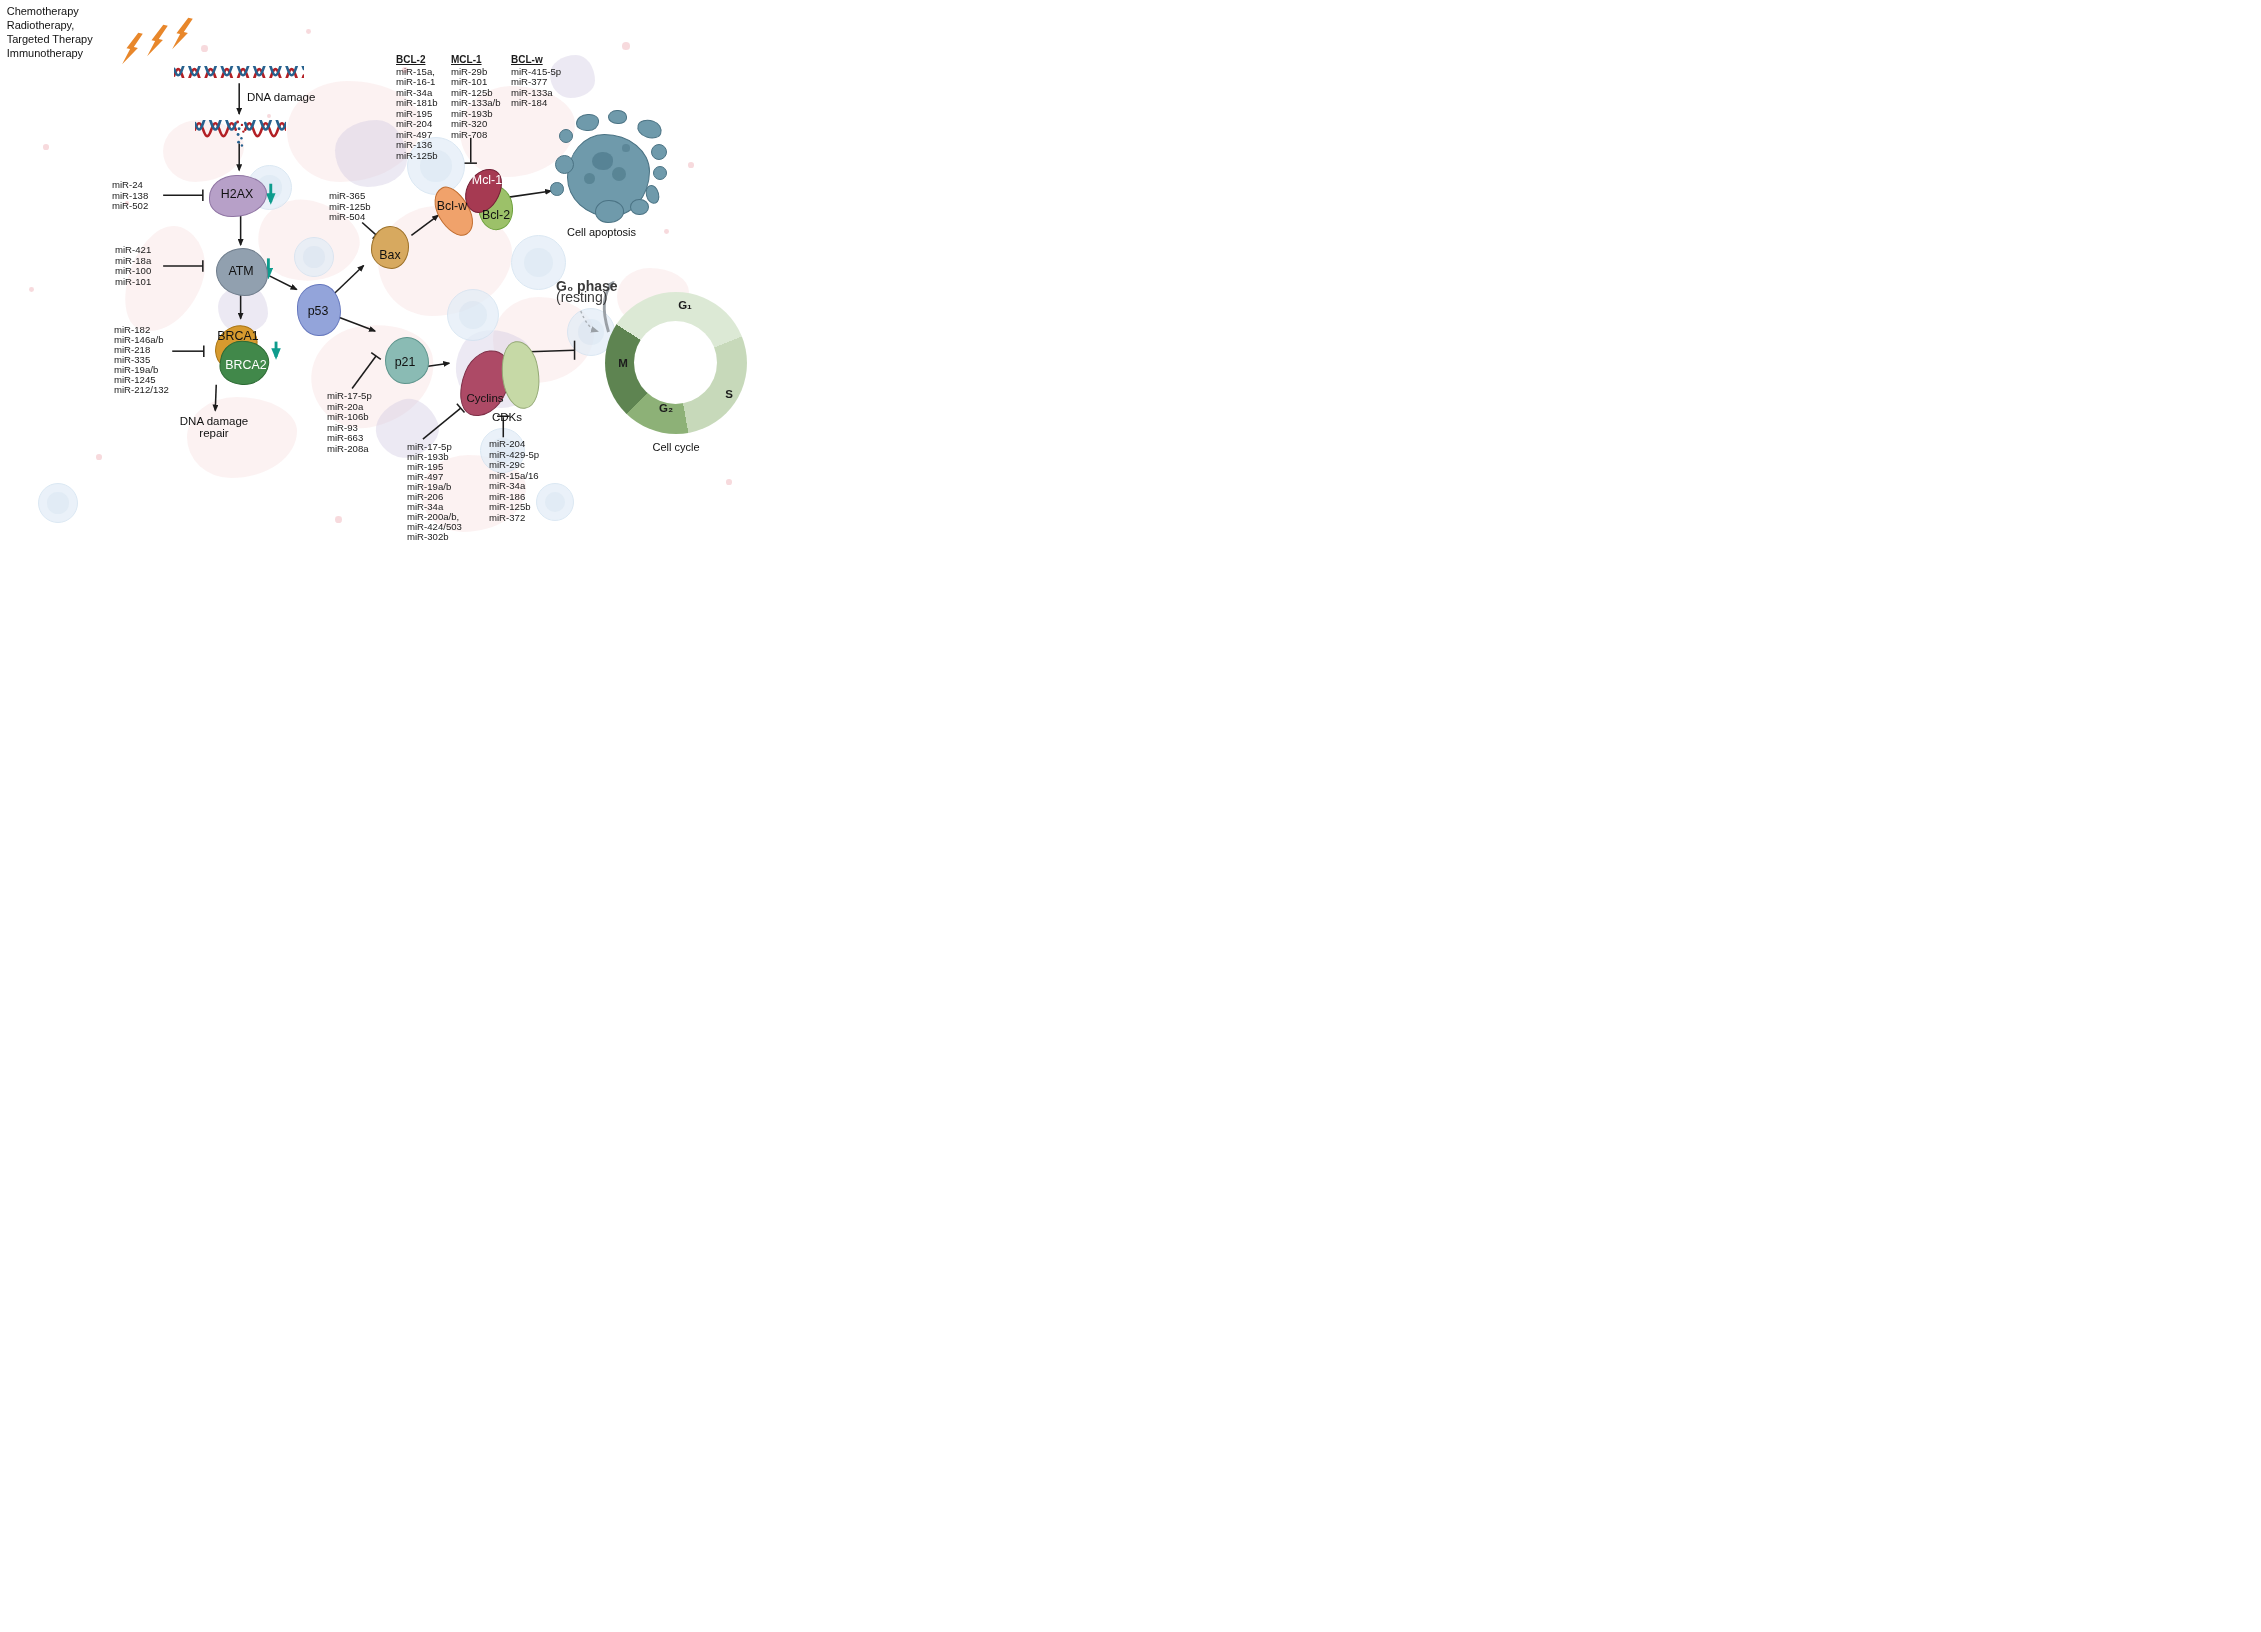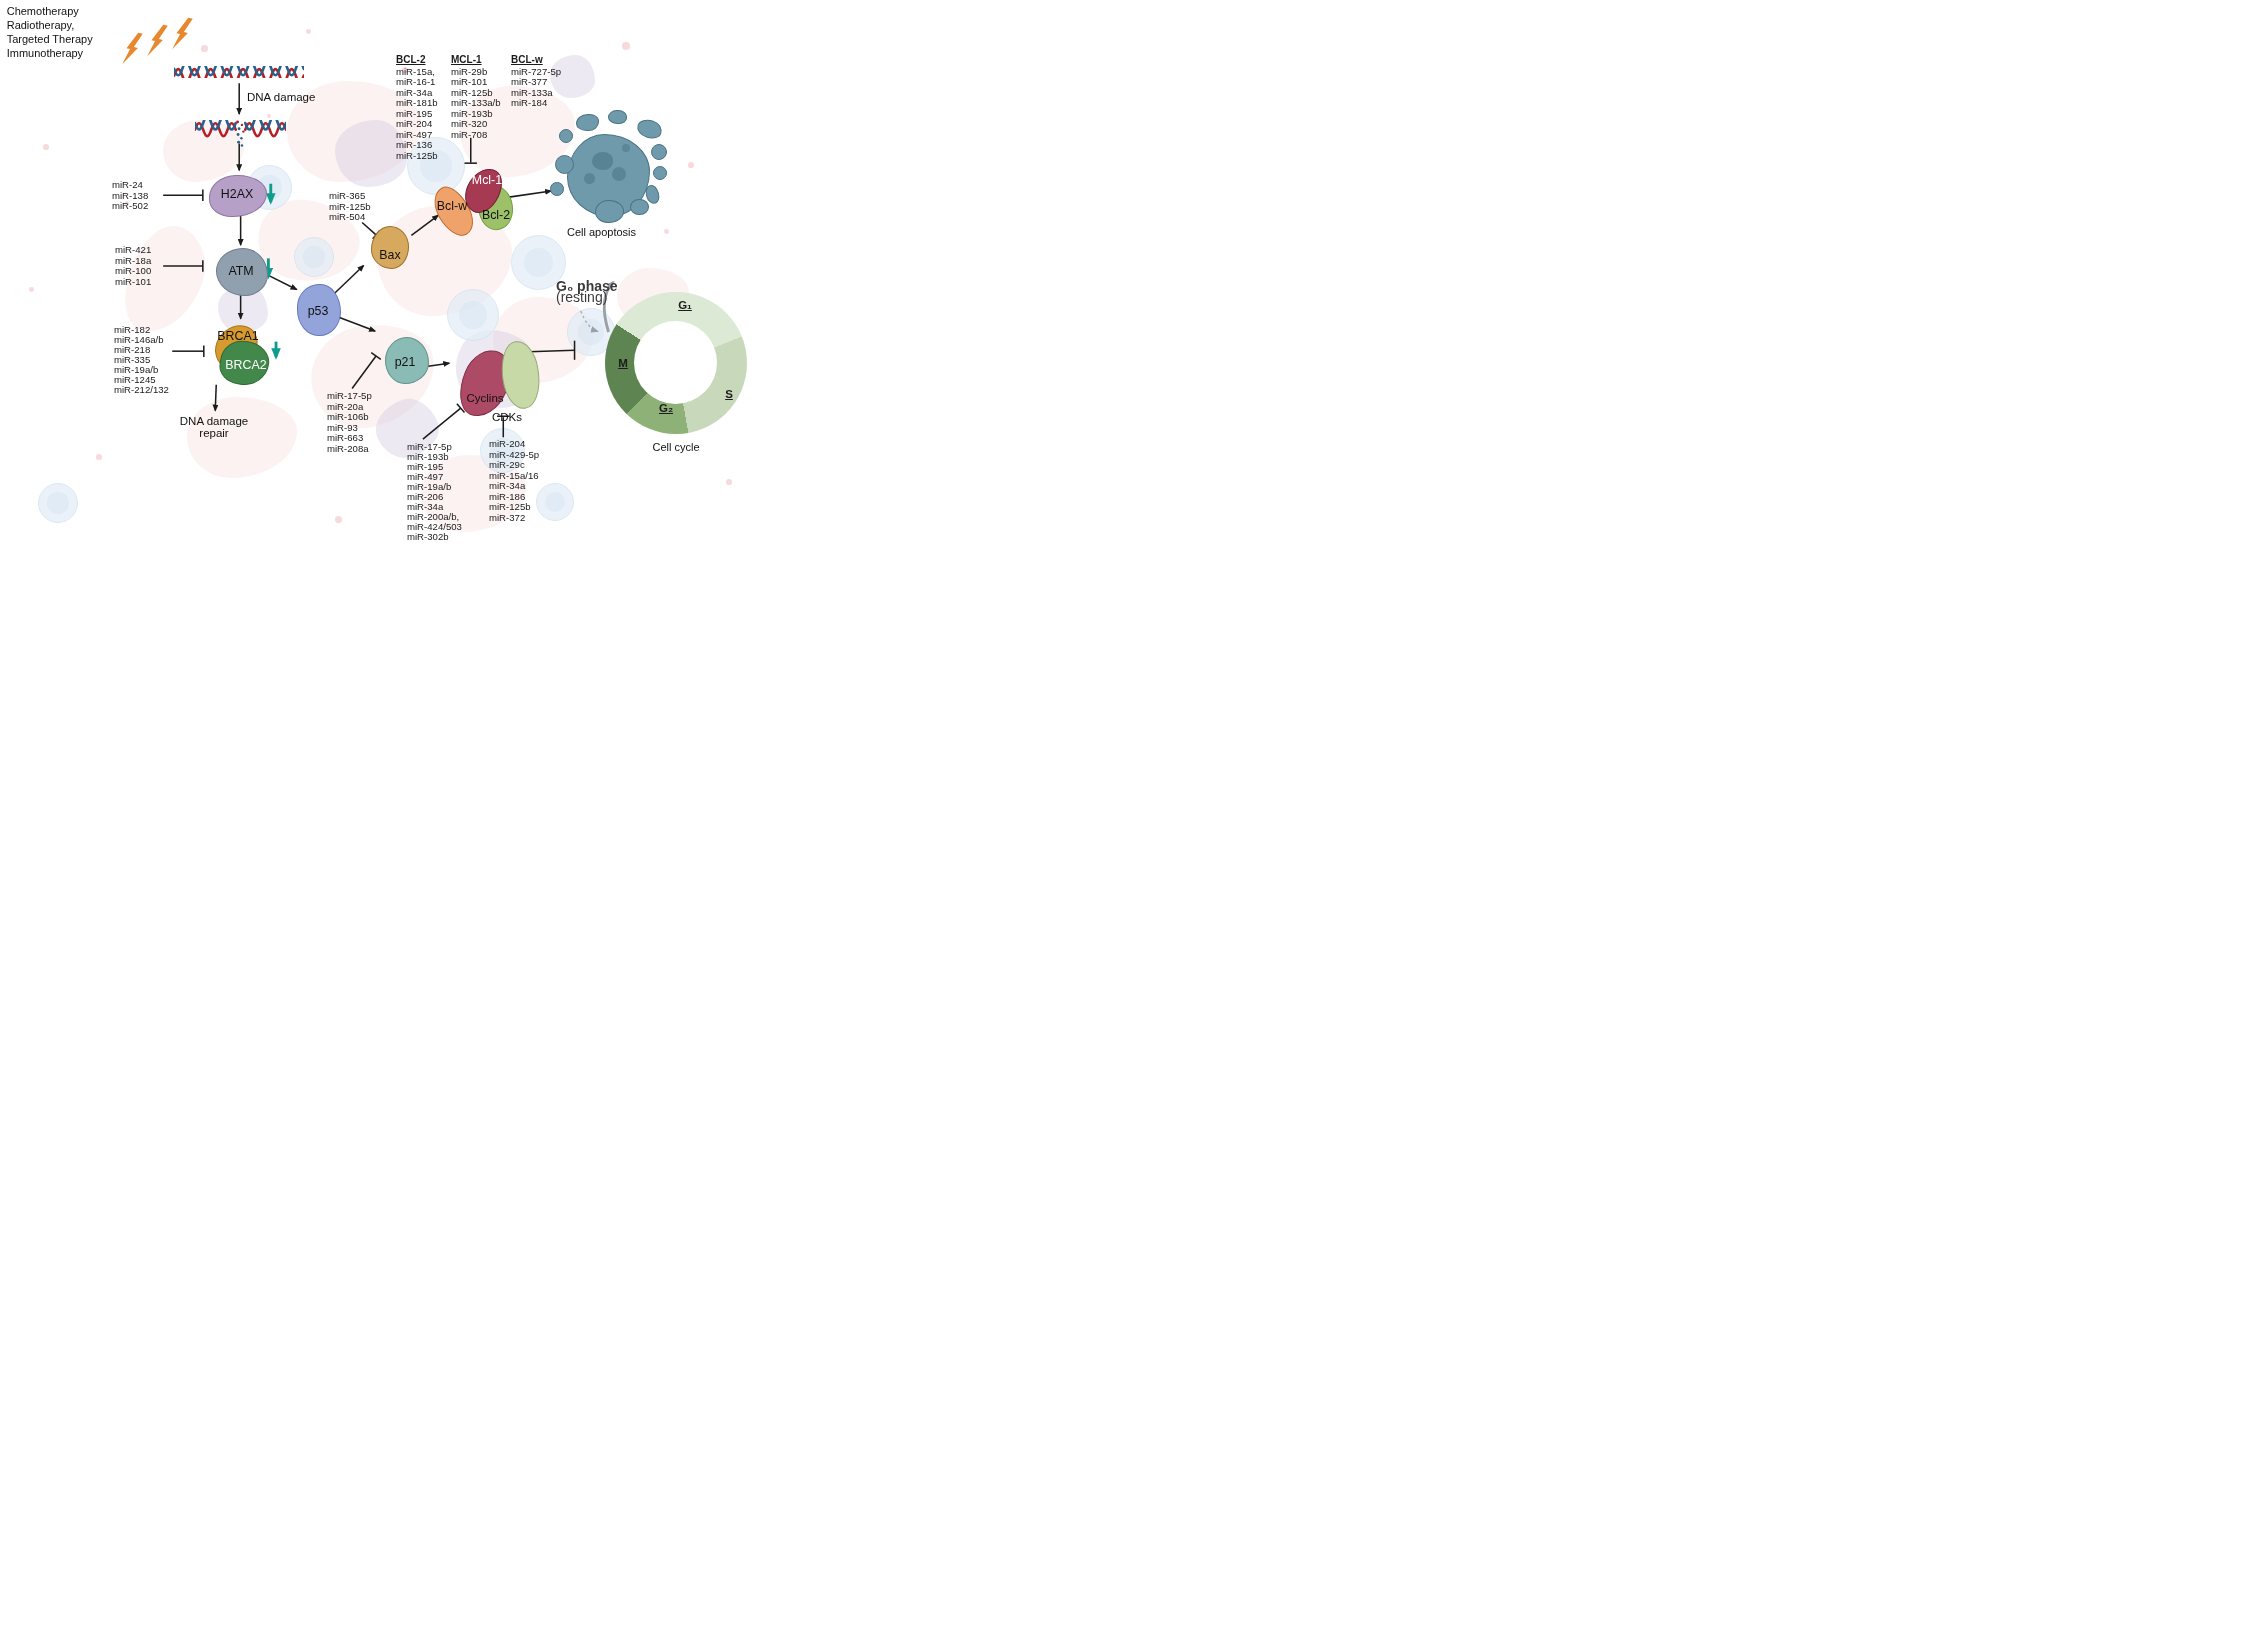--- a/index.html
+++ b/index.html
@@ -20,21 +20,21 @@
   .plabel.white{color:#fff;}
   .mir-list{position:absolute;font-size:9.6px;line-height:10.5px;white-space:nowrap;z-index:5;}
   .mir-group{position:absolute;font-size:9.6px;line-height:10.5px;white-space:nowrap;z-index:5;}
   .mir-group .hdr{font-weight:bold;text-decoration:underline;font-size:10px;margin-bottom:1.4px;}
   
   .blob{position:absolute;z-index:3;}
   
   #donut{position:absolute;left:605px;top:292px;width:142px;height:142px;border-radius:50%;z-index:3;
      background:conic-gradient(from -57deg,#dce9d5 0deg 125deg,#c7d9ba 125deg 227deg,#8db177 227deg 281deg,#5e8451 281deg 360deg);}
   #donut .hole{position:absolute;left:29px;top:29px;width:83px;height:83px;border-radius:50%;background:#fff;}
-  #donut .phase{position:absolute;transform:translate(-50%,-50%);font-weight:bold;font-size:11.5px;color:#1c1c1c;text-decoration:underline;}
+  #donut .phase{position:absolute;transform:translate(-50%,-50%);font-weight:bold;font-size:11.5px;color:#1c1c1c;}
   svg.overlay{position:absolute;left:0;top:0;z-index:2;}
   svg.art{position:absolute;z-index:3;}
 </style>
 </head>
 <body>
 
 <div id="canvas">
 
   <div class="pinkcell" style="left:163px;top:120px;width:81px;height:62px;"></div>
   <div class="pinkcell" style="left:287px;top:81px;width:134px;height:101px;"></div>
@@ -276,21 +276,21 @@
         <div class="mir-item">miR-125b</div>
         <div class="mir-item">miR-133a/b</div>
         <div class="mir-item">miR-193b</div>
         <div class="mir-item">miR-320</div>
         <div class="mir-item">miR-708</div>
       </div>
   </div>
   <div class="mir-group" style="left:511px;top:55px;">
     <div class="hdr">BCL-w</div>
     <div>
-        <div class="mir-item">miR-727-5p</div>
+        <div class="mir-item">miR-415-5p</div>
         <div class="mir-item">miR-377</div>
         <div class="mir-item">miR-133a</div>
         <div class="mir-item">miR-184</div>
       </div>
   </div>
   <div class="mir-list" style="left:327px;top:391px;">
 
   <div class="mir-item">miR-17-5p</div>
       <div class="mir-item">miR-20a</div>
       <div class="mir-item">miR-106b</div>

